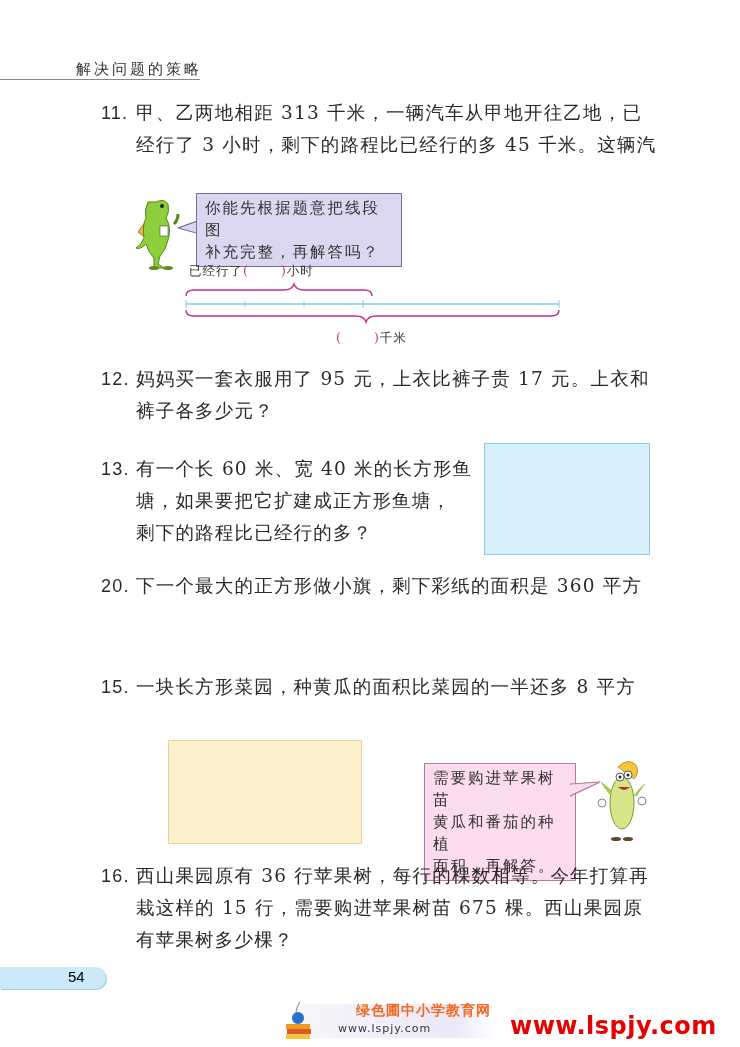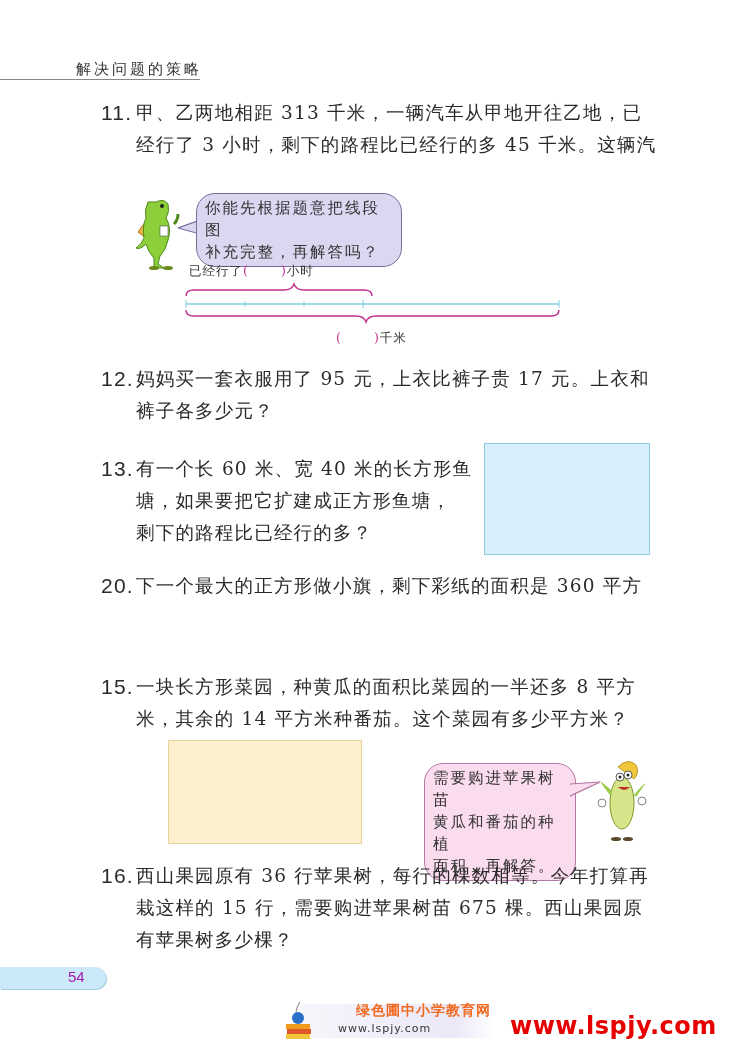--- a/index.html
+++ b/index.html
@@ -9,27 +9,27 @@
       font-family:"DejaVu Serif", "Liberation Serif", serif;
     }
     .header-title {
       position:absolute; left:76px; top:60px; font-size:15px; letter-spacing:3px; color:#333;
     }
     .header-rule {
       position:absolute; left:0; top:79px; width:200px; height:1px; background:#888;
     }
     .problem { position:absolute; font-size:18.5px; line-height:32px; letter-spacing:1.2px; }
     .problem .num {
-      position:absolute; left:0; top:0; font-family:"Liberation Sans", sans-serif; font-size:21px;
+      position:absolute; left:0; top:0; font-family:"Liberation Sans", sans-serif; font-size:18px;
     }
     .problem .text { padding-left:35px; text-indent:0; }
     .problem .line { display:block; white-space:nowrap; }
 
     .bubble {
-      position:absolute; border:1.5px solid #7a6b9a; border-radius:19px;
+      position:absolute; border:1.5px solid #7a6b9a; border-radius:0;
       font-size:15.5px; line-height:22px; letter-spacing:2px; padding:3px 8px; color:#333;
     }
     .bubble.purple { background:#dcd7f1; }
     .bubble.pink { background:#fbdcef; border-color:#b27aa2; }
     .bubble-tail { position:absolute; }
 
     .diagram-label {
       position:absolute; font-size:12.5px; letter-spacing:1px; color:#333;
     }
     .paren { color:#c0308c; }
@@ -43,21 +43,21 @@
       background:#fdf0cc; border:1px solid #e7d29e;
     }
 
     .page-tab {
       position:absolute; left:0; top:967px; width:106px; height:22px;
       background:#cbe9f8; border-radius:0 11px 11px 0;
       box-shadow:1px 1px 0 #a3cfe4;
     }
     .page-num {
       position:absolute; left:68px; top:968px; font-family:"Liberation Sans", sans-serif;
-      font-size:15px; color:#a21caf;text-align:right;
+      font-size:15px; color:#000000;text-align:right;
     }
 
     .logo-wrap { position:absolute; left:282px; top:996px; width:240px; height:48px; }
     .logo-band {
       position:absolute; left:18px; top:8px; width:195px; height:34px;
       background:linear-gradient(90deg,#f6f6fb 0%,#ece8f8 80%,#ffffff 100%);
     }
     .logo-cn {
       position:absolute; left:38px; top:6px; font-family:"DejaVu Sans", sans-serif;
       font-size:14px; font-weight:bold; color:#f26a21; letter-spacing:1px;padding-left:36px;
@@ -146,21 +146,20 @@
   <span class="num">20.</span>
   <div class="text">
     <span class="line">下一个最大的正方形做小旗，剩下彩纸的面积是 360 平方</span>
   </div>
 </div>
 
 <div class="problem" style="left:101px; top:671px; width:560px;">
   <span class="num">15.</span>
   <div class="text">
     <span class="line">一块长方形菜园，种黄瓜的面积比菜园的一半还多 8 平方</span>
-    <span class="line">米，其余的 14 平方米种番茄。这个菜园有多少平方米？</span>
   </div>
 </div>
 <div class="rect-yellow"></div>
 
 <div class="bubble pink" style="left:424px; top:763px; width:134px;">
   <div>需要购进苹果树苗</div>
   <div>黄瓜和番茄的种植</div>
   <div>面积，再解答。</div>
 </div>
 <svg class="bubble-tail" style="left:570px; top:780px;" width="30" height="22" viewBox="0 0 30 22">

